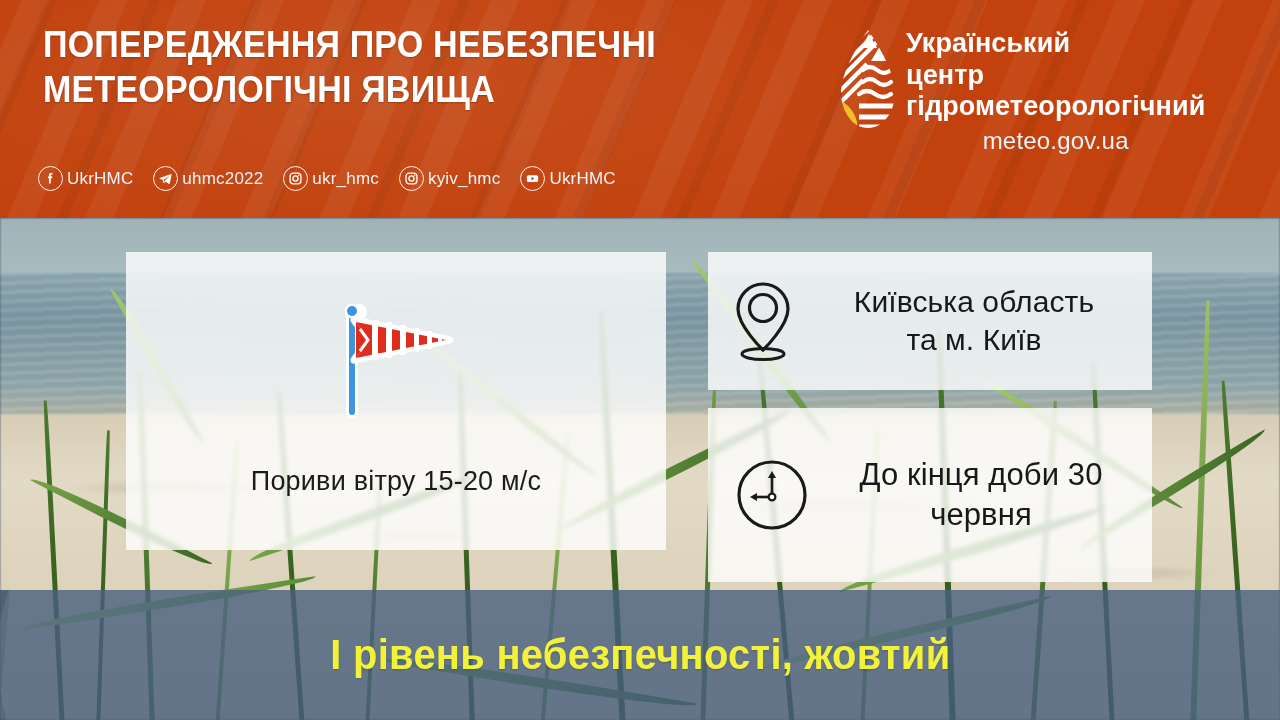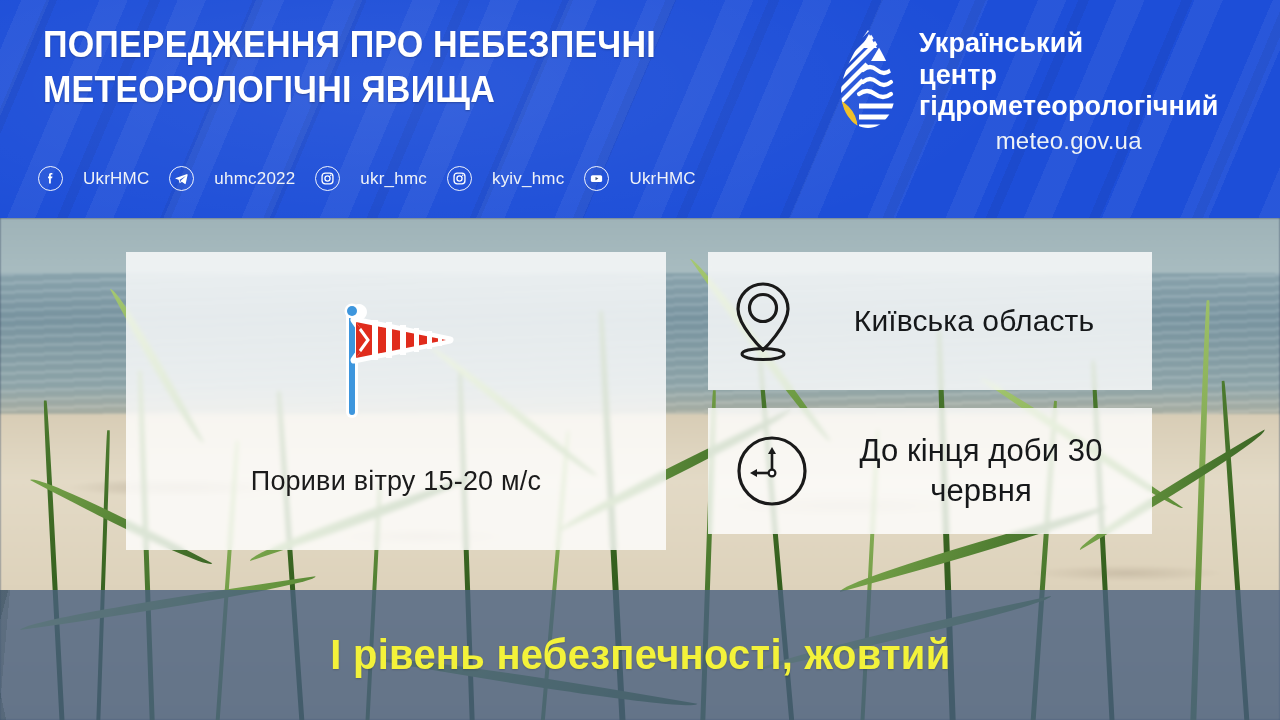--- a/index.html
+++ b/index.html
@@ -7,21 +7,21 @@
   html,body { width:1280px; height:720px; overflow:hidden; }
   body {
     font-family:"Liberation Sans","DejaVu Sans",sans-serif;
     background:#3f5169;
   }
   .poster { position:relative; width:1280px; height:720px; overflow:hidden; }
 
   
   .header {
     position:absolute; left:0; top:0; width:1280px; height:218px;
-    background:#1d4ed8; overflow:hidden;
+    background:#c2410c; overflow:hidden;
   }
   .header-stripes {
     position:absolute; inset:-40px -40px;
     background:repeating-linear-gradient(
       113deg,
       rgba(255,255,255,0.052) 0px,
       rgba(255,255,255,0.052) 26px,
       rgba(255,255,255,0.0) 26px,
       rgba(255,255,255,0.0) 72px
     );
@@ -61,31 +61,31 @@
   }
   .social { display:flex; align-items:center; margin-right:20px; }
   .social-ic {
     width:25px; height:25px; border-radius:50%;
     border:1.6px solid rgba(255,255,255,0.92);
     display:flex; align-items:center; justify-content:center;
     color:#fff; flex:none;
   }
   .social-ic svg { display:block; }
   .social-label {
-    color:#f0f3f7; font-size:17px; margin-left:20px;
+    color:#f0f3f7; font-size:17px; margin-left:4px;
     letter-spacing:0.2px; white-space:nowrap;
   }
 
   
   .logo-wrap {
     position:absolute; left:833px; top:28px;
     display:flex; align-items:flex-start;
   }
   .logo-mark { width:70px; height:104px; flex:none; }
-  .logo-text { margin-left:16px; }
+  .logo-text { margin-left:3px; }
   .logo-title {
     color:#ffffff; font-size:27px; line-height:31.5px; font-weight:bold;
     letter-spacing:0.1px;
   }
   .logo-title span { display:block; white-space:nowrap; }
   .logo-url {
     color:#eef2f6; font-size:24px; margin-top:4px; letter-spacing:0.2px;text-align:center;
   }
 
   
@@ -156,21 +156,21 @@
   .wind-text {
     margin-top:46px; width:100%;
     text-align:center; color:#1b1b1b;
     font-size:27px; letter-spacing:0.2px;
   }
   .card-region {
     left:708px; top:252px; width:444px; height:138px;
     display:flex; align-items:center; padding:0 16px 0 24px; gap:18px;
   }
   .card-time {
-    left:708px; top:408px; width:444px; height:126px;
+    left:708px; top:408px; width:444px; height:174px;
     display:flex; align-items:center; padding:0 16px 0 26px; gap:16px;
   }
   .card-ic { flex:none; }
   .card-txt {
     flex:1; text-align:center; color:#16181a;
     font-size:30px; line-height:38px; letter-spacing:0.1px;
   }
   .card-time .card-txt { font-size:31px; line-height:40px; }
 
   
@@ -388,20 +388,21 @@
   </div>
 
   <div class="card card-region">
     <svg class="card-ic" width="62" height="82" viewBox="0 0 62 82">
       <path d="M31 4 C17.2 4 6 15.2 6 29 C6 46 31 70 31 70 C31 70 56 46 56 29 C56 15.2 44.8 4 31 4 Z" fill="none" stroke="#1a1a1a" stroke-width="3.2"></path>
       <circle cx="31" cy="28" r="13.5" fill="none" stroke="#1a1a1a" stroke-width="3.2"></circle>
       <ellipse cx="31" cy="74" rx="21" ry="5.6" fill="none" stroke="#1a1a1a" stroke-width="3"></ellipse>
     </svg>
     <div class="card-txt">
       <div>Київська область</div>
+      <div>та м. Київ</div>
     </div>
   </div>
 
   <div class="card card-time">
     <svg class="card-ic" width="76" height="76" viewBox="0 0 76 76">
       <circle cx="38" cy="38" r="33" fill="none" stroke="#1a1a1a" stroke-width="3.2"></circle>
 
       <line x1="38" y1="40" x2="38" y2="18" stroke="#1a1a1a" stroke-width="2.6"></line>
       <path d="M38 14 l4 7 h-8 z" fill="#1a1a1a"></path>
 

